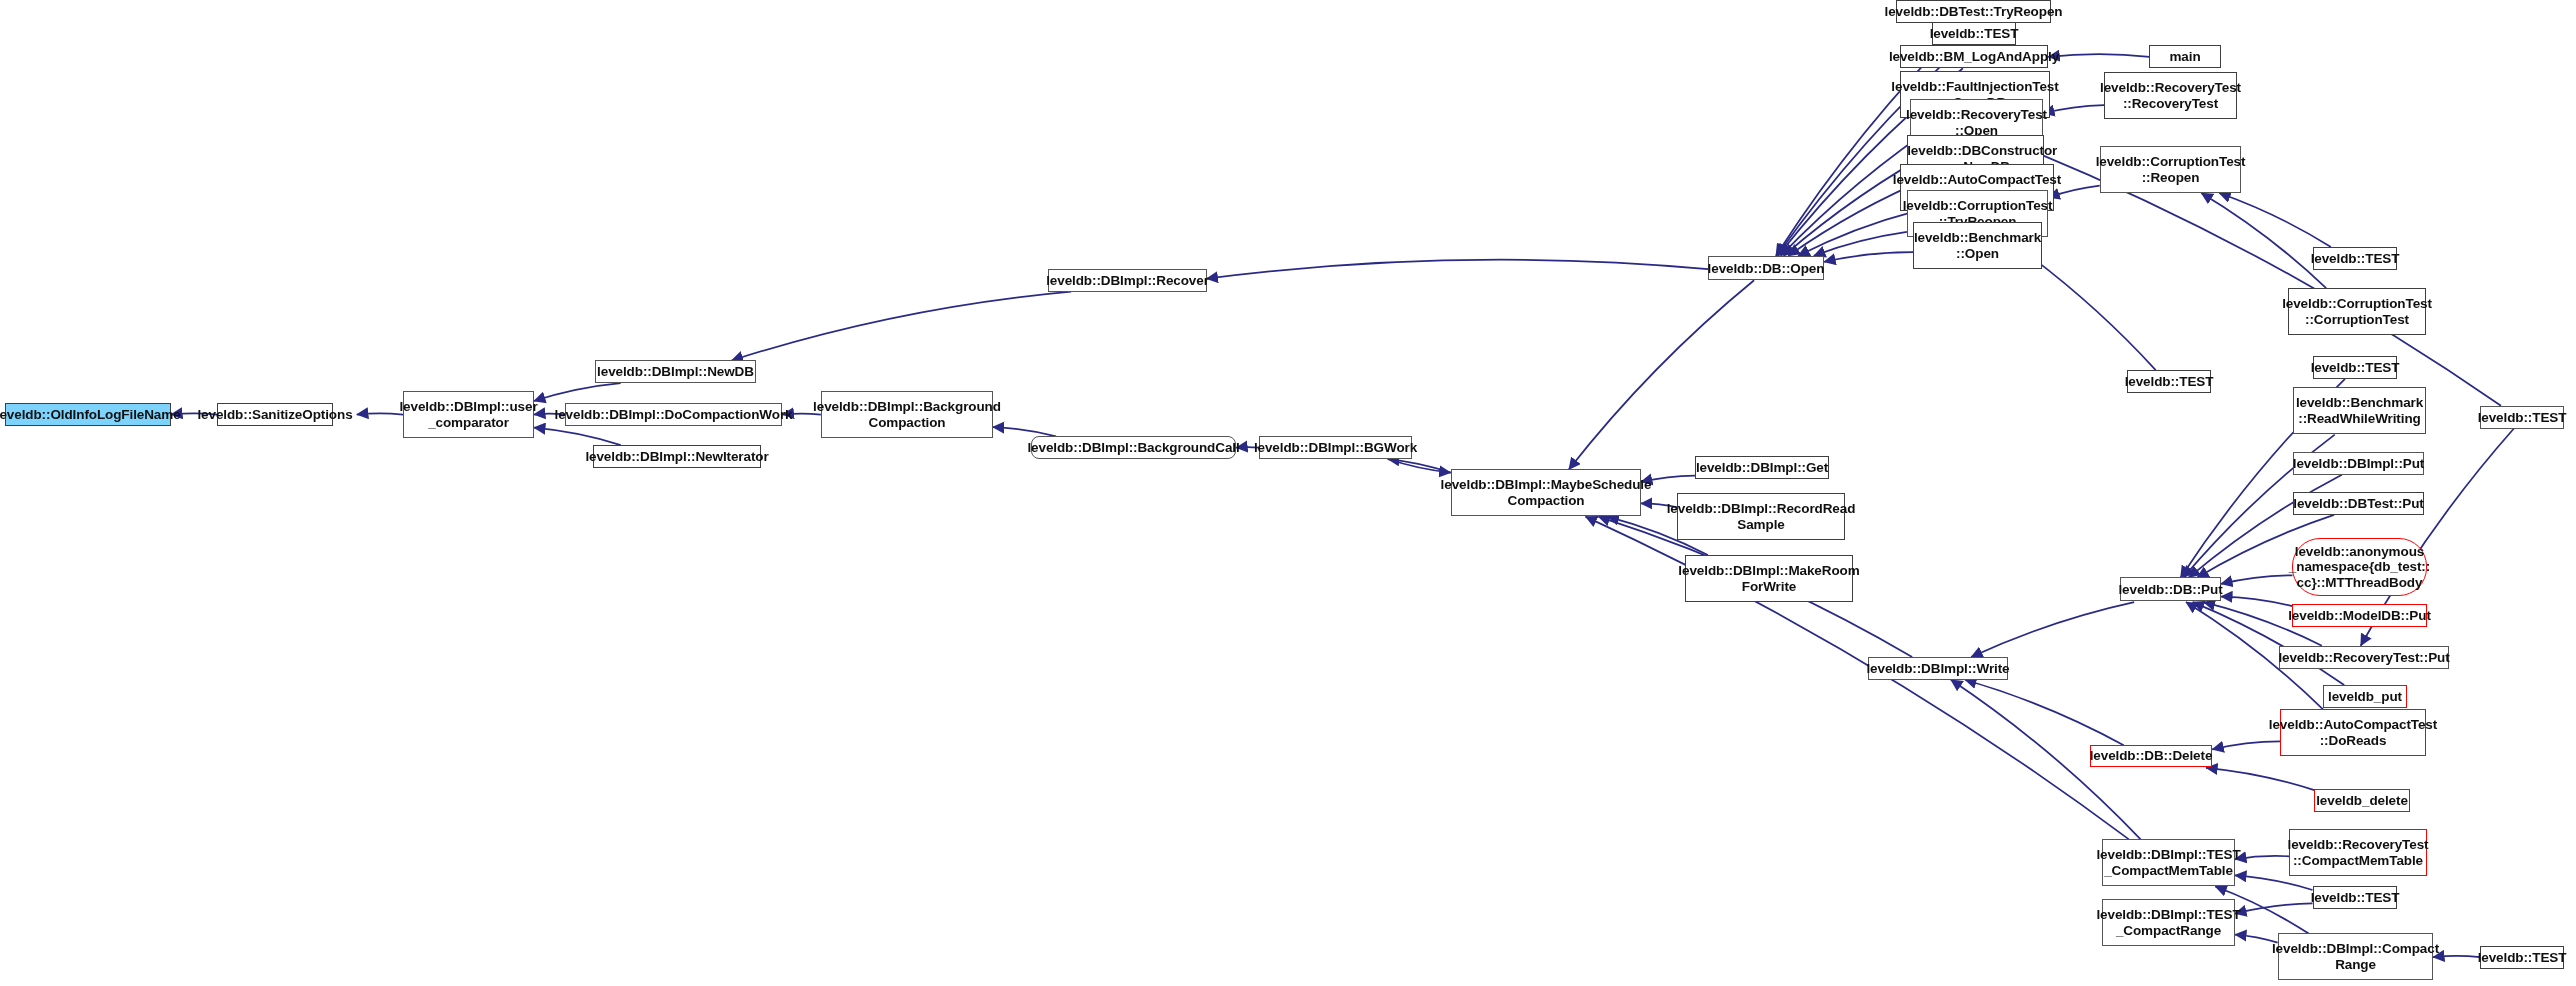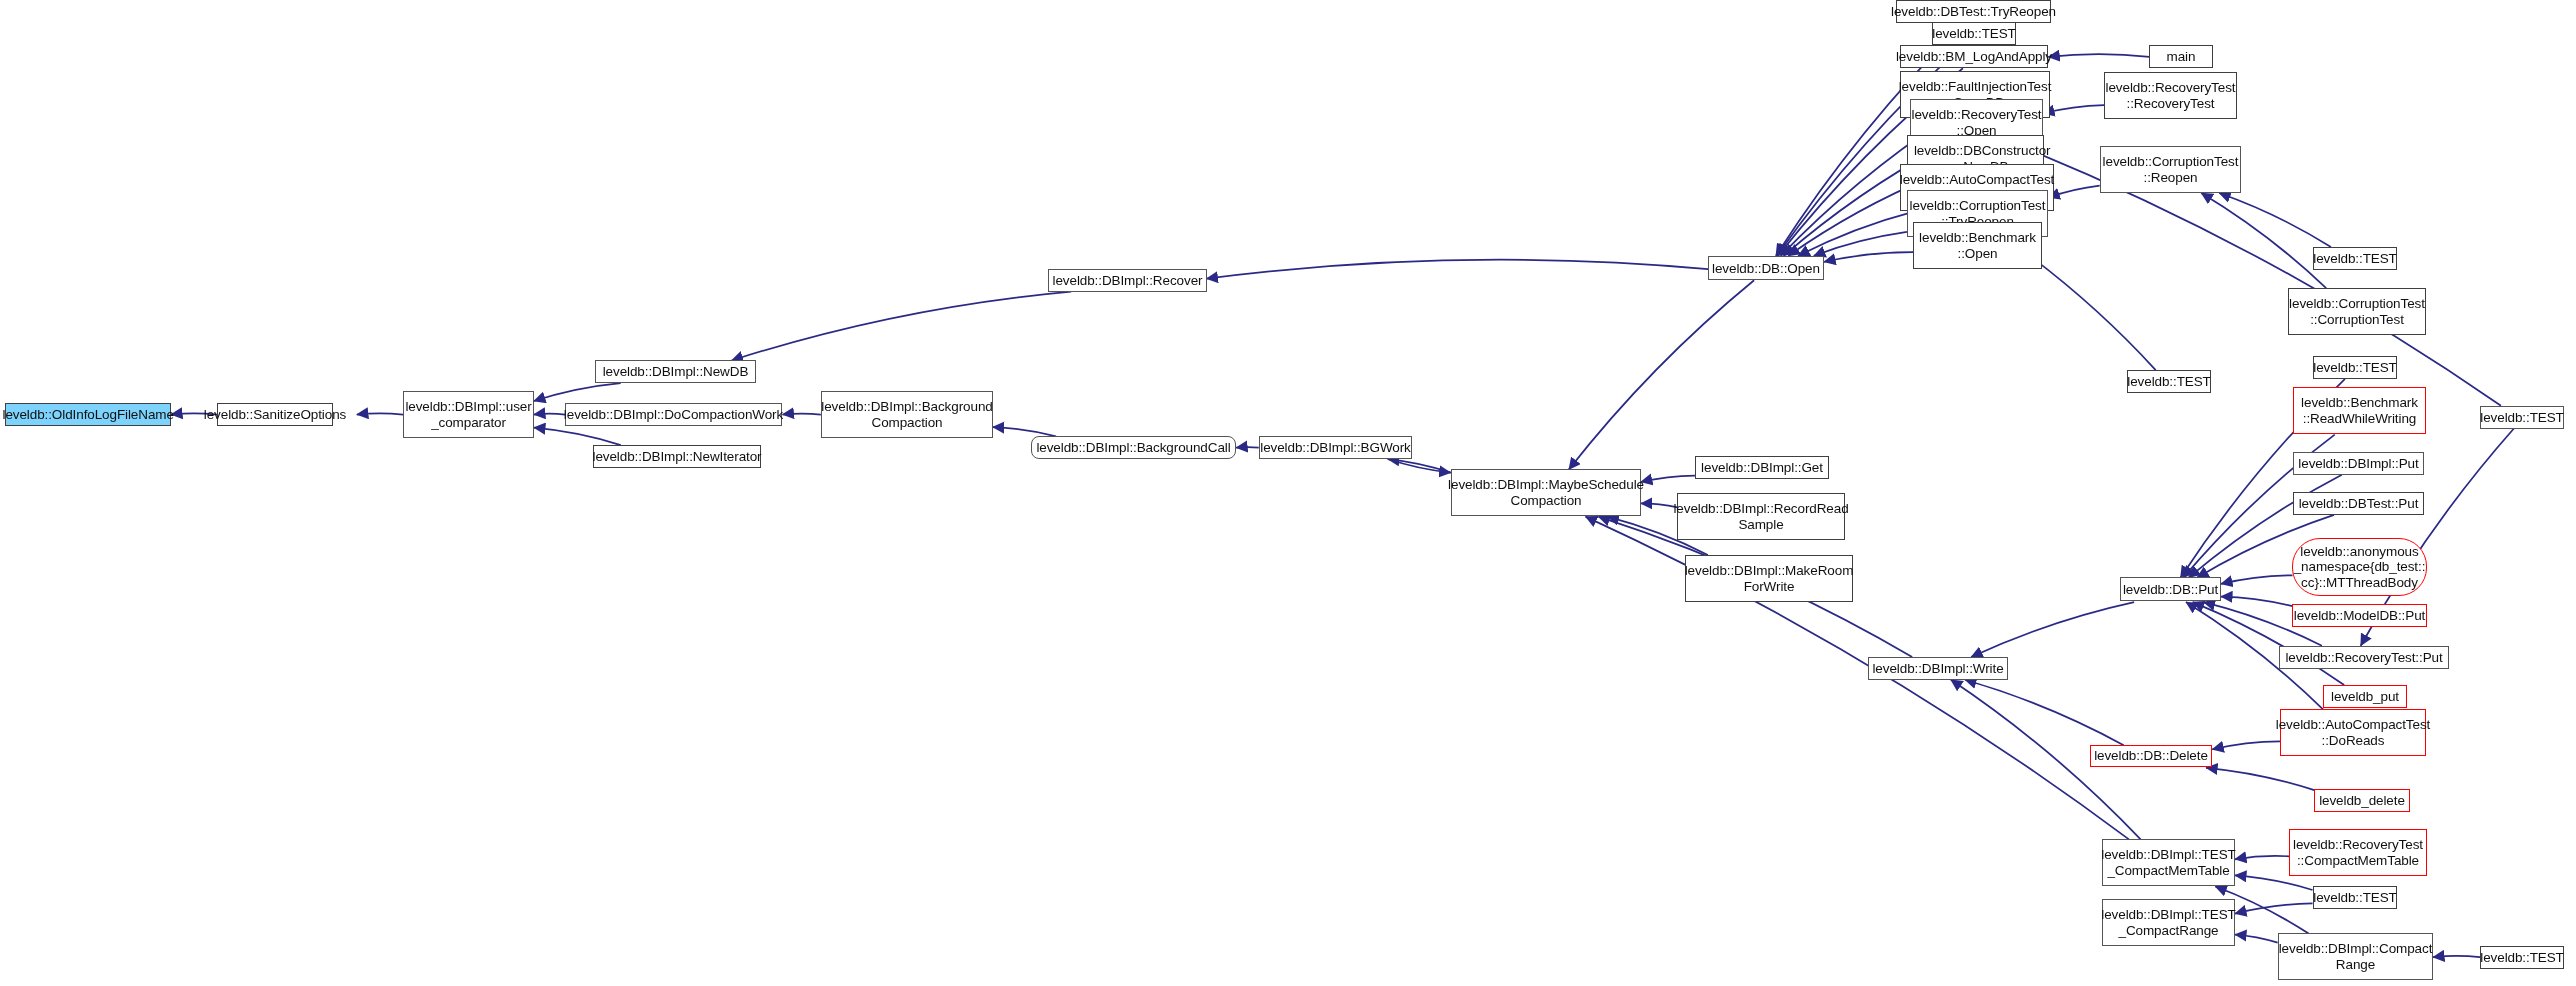--- a/index.html
+++ b/index.html
@@ -32,20 +32,21 @@
     text-align: center;
     background: #ffffff;
     border: 0.9px solid #3f3f3f;
     color: #101010;
     font-size: 13.5px;
     line-height: 1.12;
     letter-spacing: -0.1px;
     padding: 0.9px 2.6px;
     white-space: pre-line;
     z-index: 5;
+    font-weight: bold;
   }
   
   .gnode.cur {
     background: #7dd3fc;
     border: 1.7px solid #404040;
   }
   
   .gnode.thick {
     border: 1.7px solid #555555;
   }
@@ -139,21 +140,21 @@
 Compaction</span></div>
       <div class="gnode" style="left: 1695px; top: 456px; width: 134px; height: 23px;"><span>leveldb::DBImpl::Get</span></div>
       <div class="gnode" style="left: 1677px; top: 493px; width: 168px; height: 47px;"><span>leveldb::DBImpl::RecordRead
 Sample</span></div>
       <div class="gnode" style="left: 1685px; top: 555px; width: 168px; height: 47px;"><span>leveldb::DBImpl::MakeRoom
 ForWrite</span></div>
       <div class="gnode thick" style="left: 1708px; top: 256px; width: 116px; height: 24.4px;"><span>leveldb::DB::Open</span></div>
       <div class="gnode" style="left: 1896px; top: 0px; width: 155px; height: 23px;"><span>leveldb::DBTest::TryReopen</span></div>
       <div class="gnode" style="left: 1932px; top: 22px; width: 84px; height: 23px;"><span>leveldb::TEST</span></div>
       <div class="gnode" style="left: 1900px; top: 45px; width: 148px; height: 23px;"><span>leveldb::BM_LogAndApply</span></div>
-      <div class="gnode" style="left: 2149px; top: 45px; width: 64px; height: 23px;"><span>main</span></div>
+      <div class="gnode" style="left: 2149px; top: 45px; width: 72px; height: 23px;"><span>main</span></div>
       <div class="gnode" style="left: 1900px; top: 71px; width: 150px; height: 47px;"><span>leveldb::FaultInjectionTest
 ::OpenDB</span></div>
       <div class="gnode thick" style="left: 1910px; top: 99px; width: 133px; height: 47px;"><span>leveldb::RecoveryTest
 ::Open</span></div>
       <div class="gnode" style="left: 2104px; top: 72px; width: 133px; height: 47px;"><span>leveldb::RecoveryTest
 ::RecoveryTest</span></div>
       <div class="gnode" style="left: 1907px; top: 135px; width: 137px; height: 47px; padding-left: 16px;"><span>leveldb::DBConstructor
 ::NewDB</span></div>
       <div class="gnode" style="left: 1900px; top: 164px; width: 154px; height: 47px;"><span>leveldb::AutoCompactTest
 ::AutoCompactTest</span></div>

